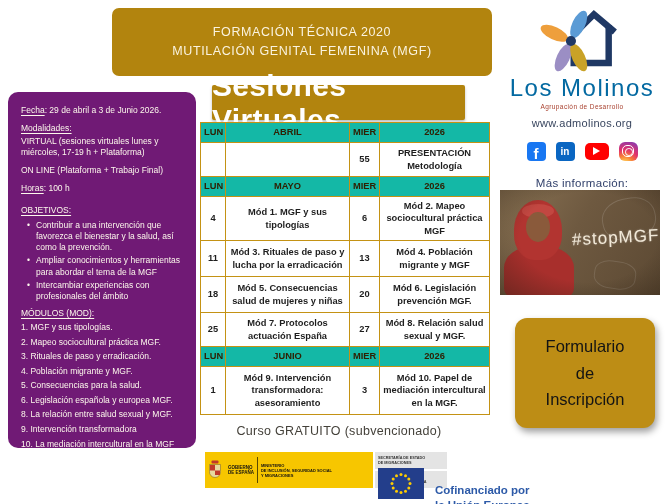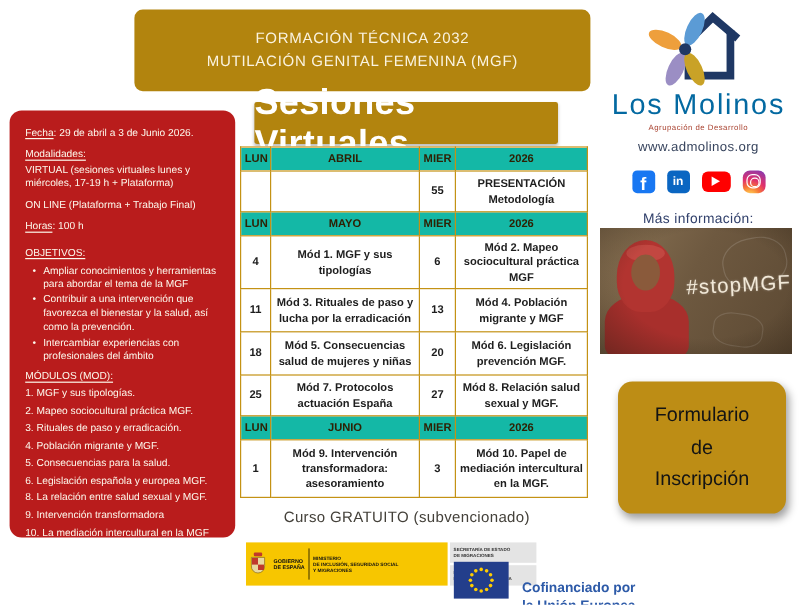--- a/index.html
+++ b/index.html
@@ -24,21 +24,21 @@
       font-size:10px;display:flex;justify-content:center;align-items:center;}
   .yt{width:24px;height:17px;background:#ff0000;border-radius:5px;display:flex;justify-content:center;align-items:center;}
   .yt i{display:block;width:0;height:0;border-left:7px solid #fff;border-top:4.5px solid transparent;border-bottom:4.5px solid transparent;}
   .ig{width:19px;height:19px;border-radius:6px;position:relative;
       background:radial-gradient(circle at 30% 120%,#ffdc80 5%,#fcaf45 20%,#f77737 35%,#e1306c 58%,#c13584 72%,#833ab4 95%);}
   .ig::before{content:"";position:absolute;inset:3.5px;border:1.6px solid #fff;border-radius:5px;}
   .ig::after{content:"";position:absolute;left:6.7px;top:6.7px;width:5.6px;height:5.6px;border:1.6px solid #fff;border-radius:50%;}
   .more-info{font-size:11.5px;color:#31406b;margin-top:12px;line-height:1.7;letter-spacing:.3px;}
 
   
-  .left-panel{position:absolute;left:8px;top:92px;width:188px;height:356px;background:#b91c1c;
+  .left-panel{position:absolute;left:8px;top:92px;width:188px;height:356px;background:#701a75;
               border-radius:10px;box-sizing:border-box;padding:13px 10px 8px 13px;color:#fdf8ec;
               font-size:8.5px;line-height:1.3;}
   .left-panel .u{text-decoration:underline;text-underline-offset:1.5px;}
   .lp-line{margin:0 0 2px 0;}
   .mt{margin-top:7px;}
   .bullets{margin:4px 0 6px 0;padding-left:15px;list-style:none;}
   .bullets li{position:relative;margin-bottom:2px;}
   .bullets li::before{content:"•";position:absolute;left:-9px;}
   .mods div{margin-top:3.5px;}
 
@@ -86,21 +86,21 @@
   .gov-gray .gblk{background:#e4e4e4;flex:1;font-size:3.8px;font-weight:bold;color:#333;line-height:1.2;
                   padding:2px 3px;box-sizing:border-box;display:flex;flex-direction:column;justify-content:center;}
 
   .eu{position:absolute;left:378px;top:455px;display:flex;align-items:center;gap:11px;}
   .eu-text{font-size:11.5px;font-weight:bold;color:#2d5aa8;line-height:1.3;margin-top:28px;}
 </style>
 </head>
 <body>
 
 <div class="banner">
-  <div>FORMACIÓN TÉCNICA 2032</div>
+  <div>FORMACIÓN TÉCNICA 2020</div>
   <div>MUTILACIÓN GENITAL FEMENINA  (MGF)</div>
 </div>
 
 <div class="org">
   <svg class="org-logo" width="92" height="78" viewBox="0 0 100 84">
     <path d="M44,32 L63,13 L83,30" stroke="#1f3864" stroke-width="7" fill="none" stroke-linecap="square"></path>
     <path d="M79,28 L79,66 L41,66 L41,56" stroke="#1f3864" stroke-width="7" fill="none" stroke-linecap="square"></path>
     <g>
       <ellipse cx="38" cy="22" rx="7" ry="16" fill="#5b9bd5" transform="rotate(25 38 42)"></ellipse>
       <ellipse cx="38" cy="22" rx="7" ry="16" fill="#ee9f3c" transform="rotate(-65 38 42)"></ellipse>
@@ -134,22 +134,22 @@
 
 <div class="left-panel">
   <p class="lp-line"><span class="u">Fecha</span><span>: 29 de abril a 3 de Junio 2026.</span></p>
   <p class="lp-line mt"><span class="u">Modalidades:</span></p>
   <p class="lp-line">VIRTUAL (sesiones virtuales lunes y miércoles, 17-19 h + Plataforma)</p>
   <p class="lp-line mt">ON LINE (Plataforma + Trabajo Final)</p>
   <p class="lp-line mt"><span class="u">Horas</span><span>: 100 h</span></p>
 
   <p class="lp-line mt" style="margin-top:11px;"><span class="u">OBJETIVOS:</span></p>
   <ul class="bullets">
+    <li>Contribuir a una intervención que favorezca el bienestar y la salud, así como la prevención.</li>
     <li>Ampliar conocimientos y herramientas para abordar el tema de la MGF</li>
-    <li>Contribuir a una intervención que favorezca el bienestar y la salud, así como la prevención.</li>
     <li>Intercambiar experiencias con profesionales del ámbito</li>
   </ul>
 
   <p class="lp-line"><span class="u">MÓDULOS (MOD):</span></p>
   <div class="mods">
     <div>1. MGF y sus tipologías.</div>
     <div>2. Mapeo sociocultural práctica MGF.</div>
     <div>3. Rituales de paso y erradicación.</div>
     <div>4. Población migrante y MGF.</div>
     <div>5. Consecuencias para la salud.</div>

